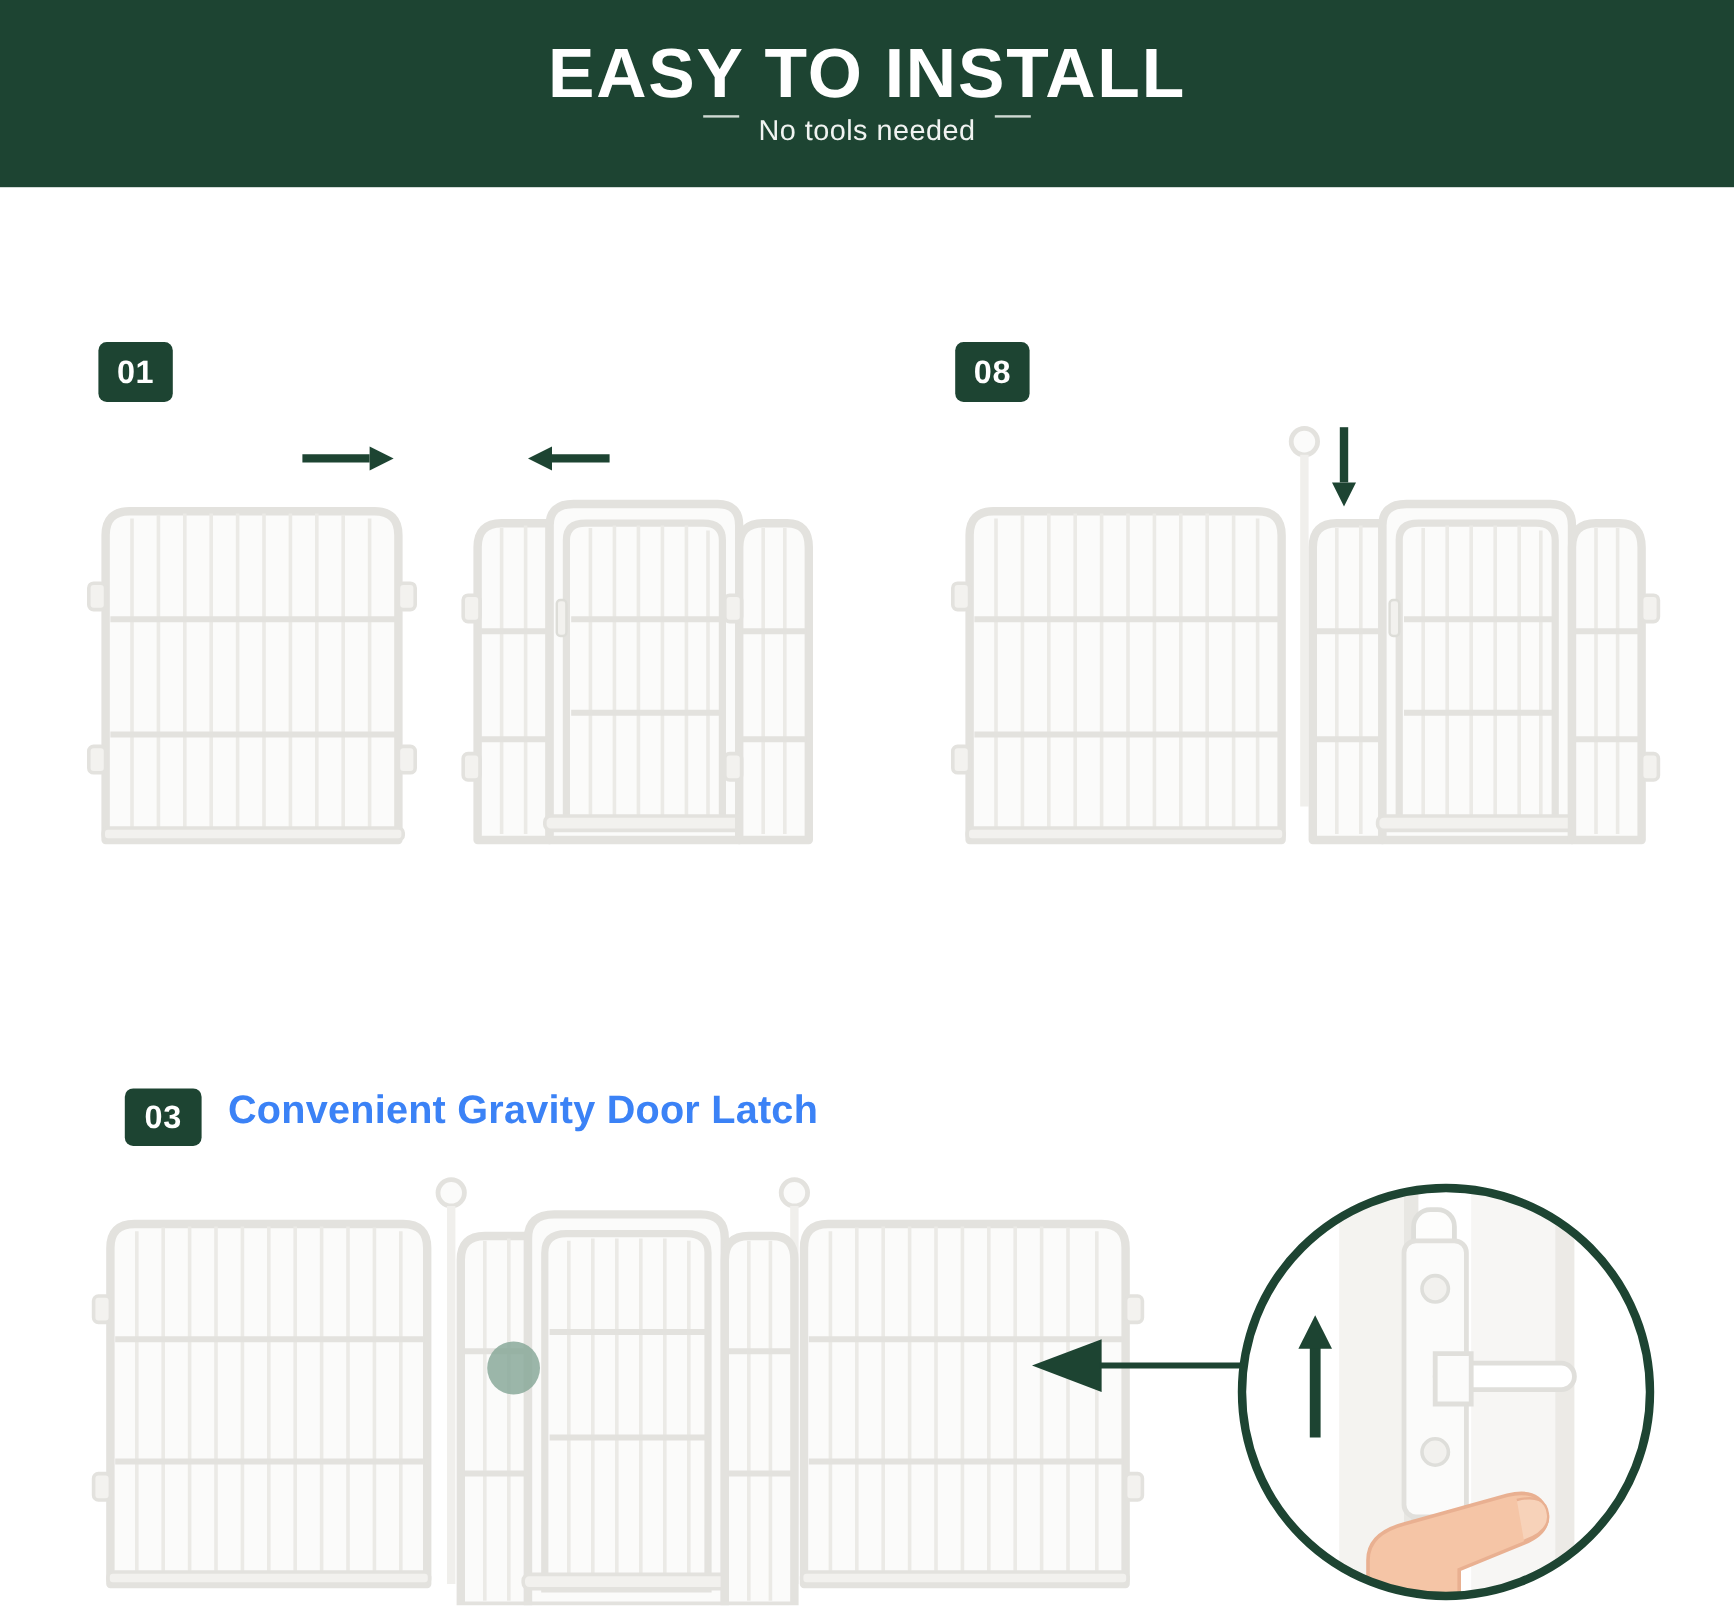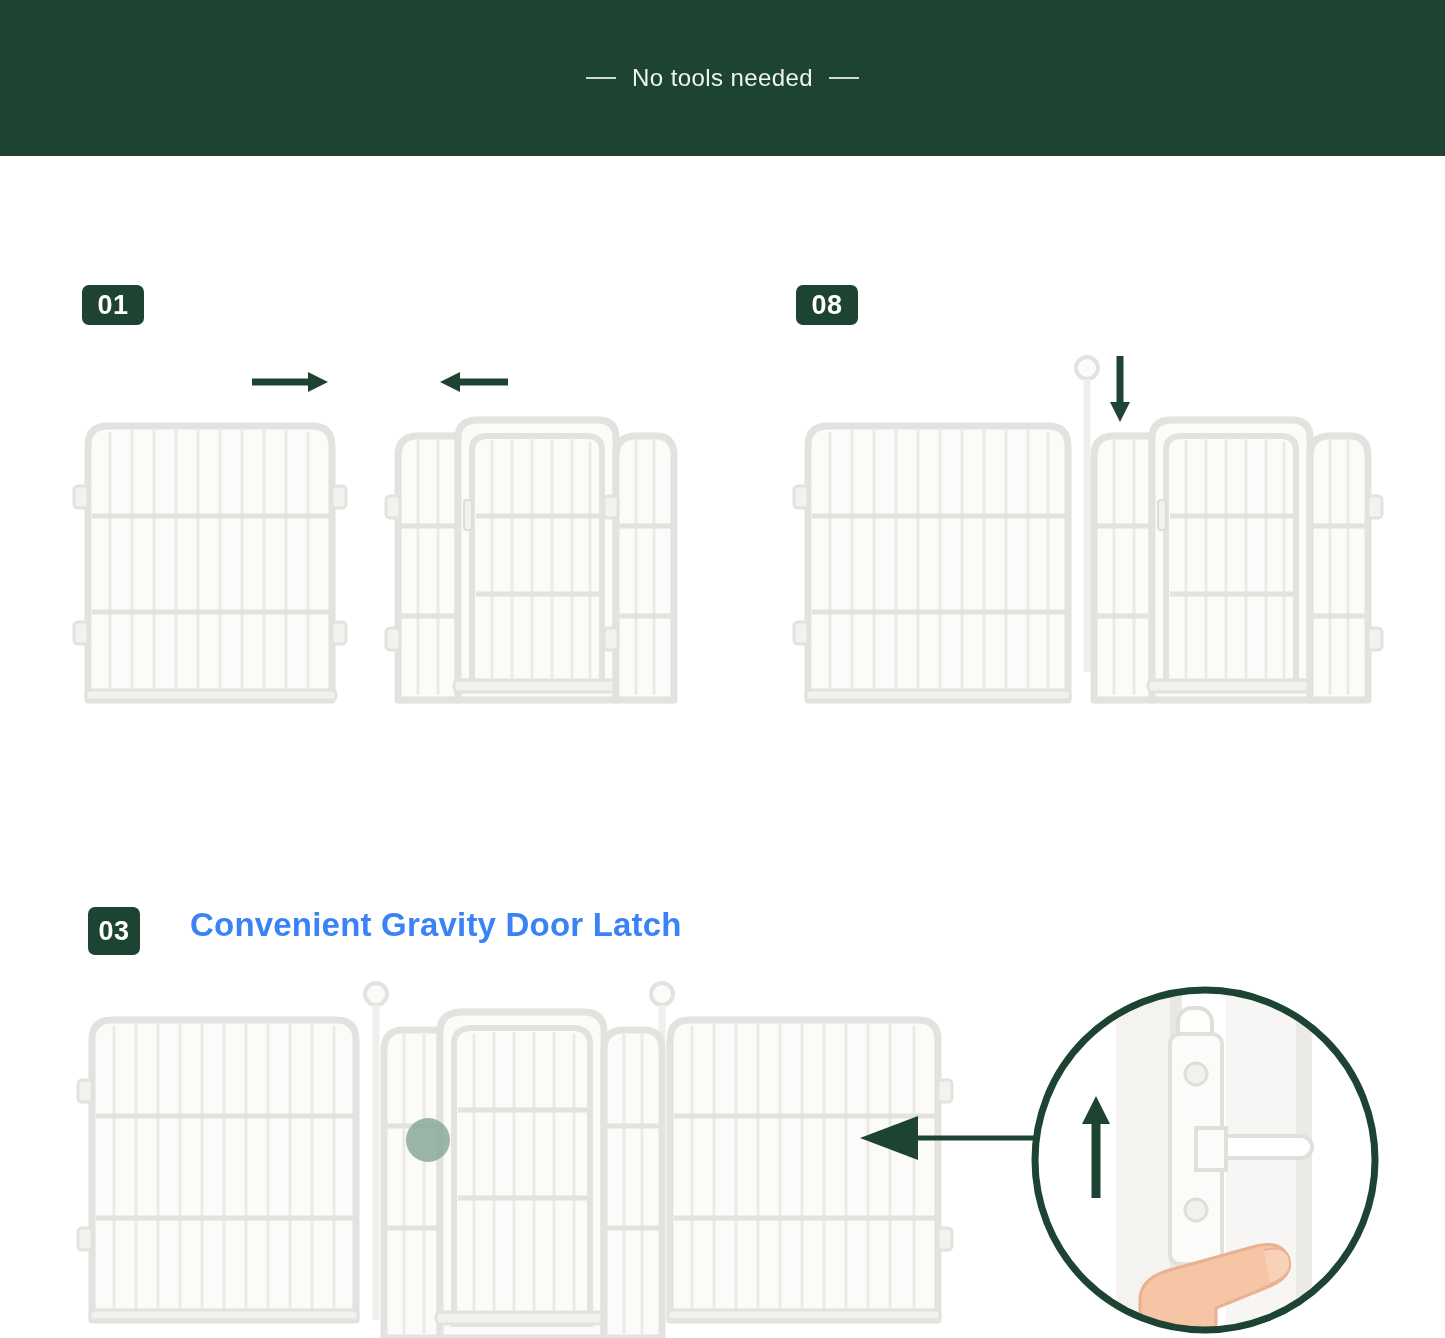--- a/index.html
+++ b/index.html
@@ -31,21 +31,20 @@
     color: #ffffff;
     font-size: 58px;
     font-weight: bold;
     letter-spacing: 1.5px;
     line-height: 1.05;
     margin: 0;
     padding: 0 0 4px 0;
   }
   .banner-sub-row {
     display: flex;
-    align-items: center;
     gap: 16px;
   }
   .banner-dash {
     display: block;
     width: 30px;
     height: 2px;
     background: #cfd9d3;
   }
   .banner-sub {
     color: #f0f3f1;
@@ -56,49 +55,50 @@
 
   
   .step-badge {
     position: absolute;
     background: #1d4432;
     color: #ffffff;
     font-size: 27px;
     font-weight: bold;
     border-radius: 7px;
     width: 62px;
-    height: 40px;
+    height: 50px;
     display: flex;
     align-items: center;
     justify-content: center;
     letter-spacing: 0.5px;
   }
   #badge-01 { left: 82px;  top: 285px; }
   #badge-02 { left: 796px; top: 285px; }
-  #badge-03 { left: 88px;  top: 907px; width: 52px; height: 48px; }
+  #badge-03 { left: 104px;  top: 907px; width: 64px; height: 48px; }
 
   .step3-title {
     position: absolute;
     left: 190px;
     top: 906px;
     font-size: 33px;
     font-weight: bold;
     color: #3b82f6;
     letter-spacing: 0.2px;
   }
 
   
   .layer { position: absolute; }
 
   
 </style>
 </head>
 <body>
 
 <div class="banner">
+  <div class="banner-title">EASY TO INSTALL</div>
   <div class="banner-sub-row">
     <span class="banner-dash"></span>
     <span class="banner-sub">No tools needed</span>
     <span class="banner-dash"></span>
   </div>
 </div>
 
 <div class="step-badge" id="badge-01">01</div>
 <div class="step-badge" id="badge-02">08</div>
 <div class="step-badge" id="badge-03">03</div>

